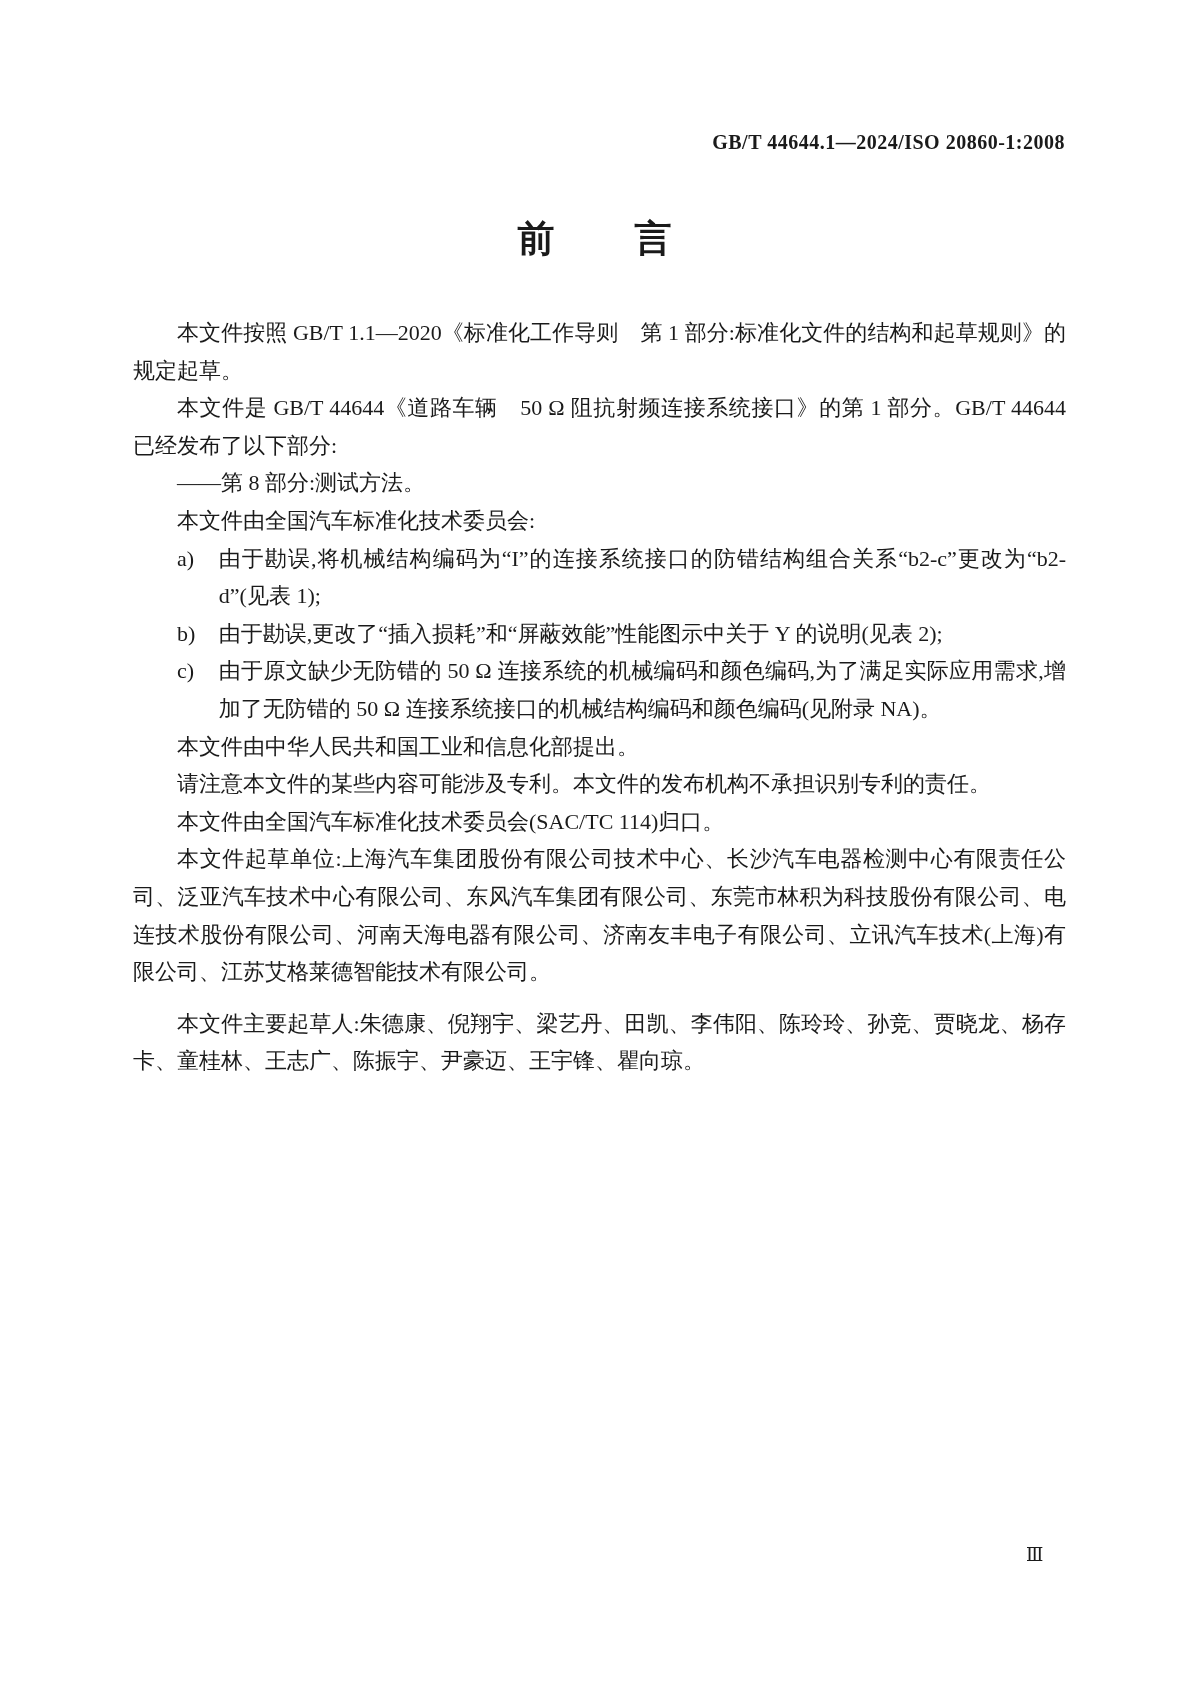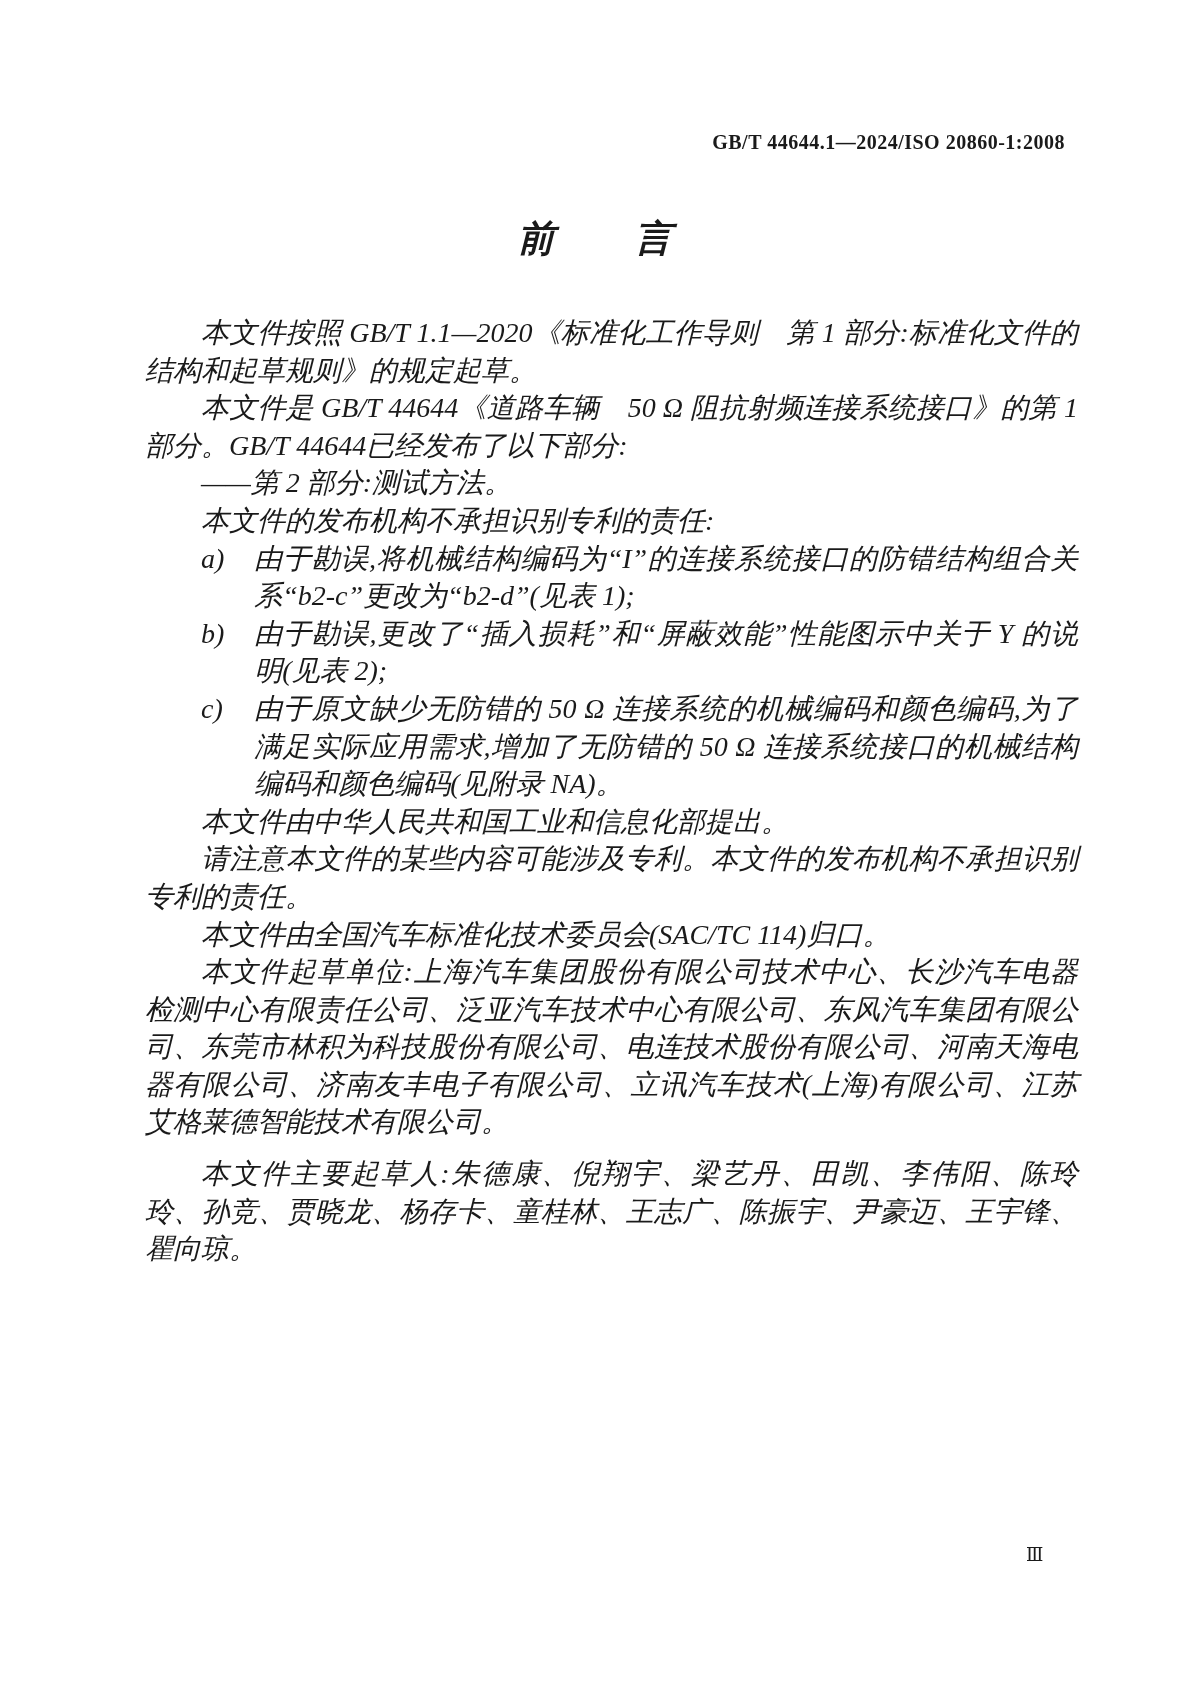--- a/index.html
+++ b/index.html
@@ -28,31 +28,29 @@
     position: absolute;
     top: 214px;
     left: 0;
     width: 100%;
     text-align: center;
     font-size: 37px;
     font-weight: bold;
     font-family: "Liberation Sans", "DejaVu Sans", sans-serif;
     white-space: pre;
     letter-spacing: 2px;
-    font-style: italic;
   }
   .body-block {
     position: absolute;
     top: 314px;
-    left: 145px;
+    left: 133px;
     width: 933px;
-    font-size: 28px;
+    font-size: 22px;
     line-height: 37.6px;
     text-align: justify;
-    font-style: italic;
   }
   .para { text-indent: 2em; }
   .dash-item { text-indent: 2em; }
   .letter-item {
     position: relative;
     padding-left: 3.9em;
     text-indent: 0;
   }
   .letter-label {
     position: absolute;
@@ -77,24 +75,24 @@
 
   <h1 class="doc-title">前　　言</h1>
 
   <div class="body-block">
 
     <p class="para">本文件按照 GB/T 1.1—2020《标准化工作导则　第 1 部分:标准化文件的结构和起草规则》的规定起草。</p>
 
     <p class="para">本文件是 GB/T 44644《道路车辆　50 Ω 阻抗射频连接系统接口》的第 1 部分。GB/T 44644已经发布了以下部分:</p>
 
 
-    <p class="dash-item">——第 2 部分:测试方法。</p>
+    <p class="dash-item">——第 8 部分:测试方法。</p>
 
 
-    <p class="para">本文件的发布机构不承担识别专利的责任:</p>
+    <p class="para">本文件由全国汽车标准化技术委员会:</p>
 
     <p class="letter-item">
       <span class="letter-label">a)</span>
       <span>由于勘误,将机械结构编码为“I”的连接系统接口的防错结构组合关系“b2-c”更改为“b2-d”(见表 1);</span>
     </p>
 
     <p class="letter-item">
       <span class="letter-label">b)</span>
       <span>由于勘误,更改了“插入损耗”和“屏蔽效能”性能图示中关于 Y 的说明(见表 2);</span>
     </p>

